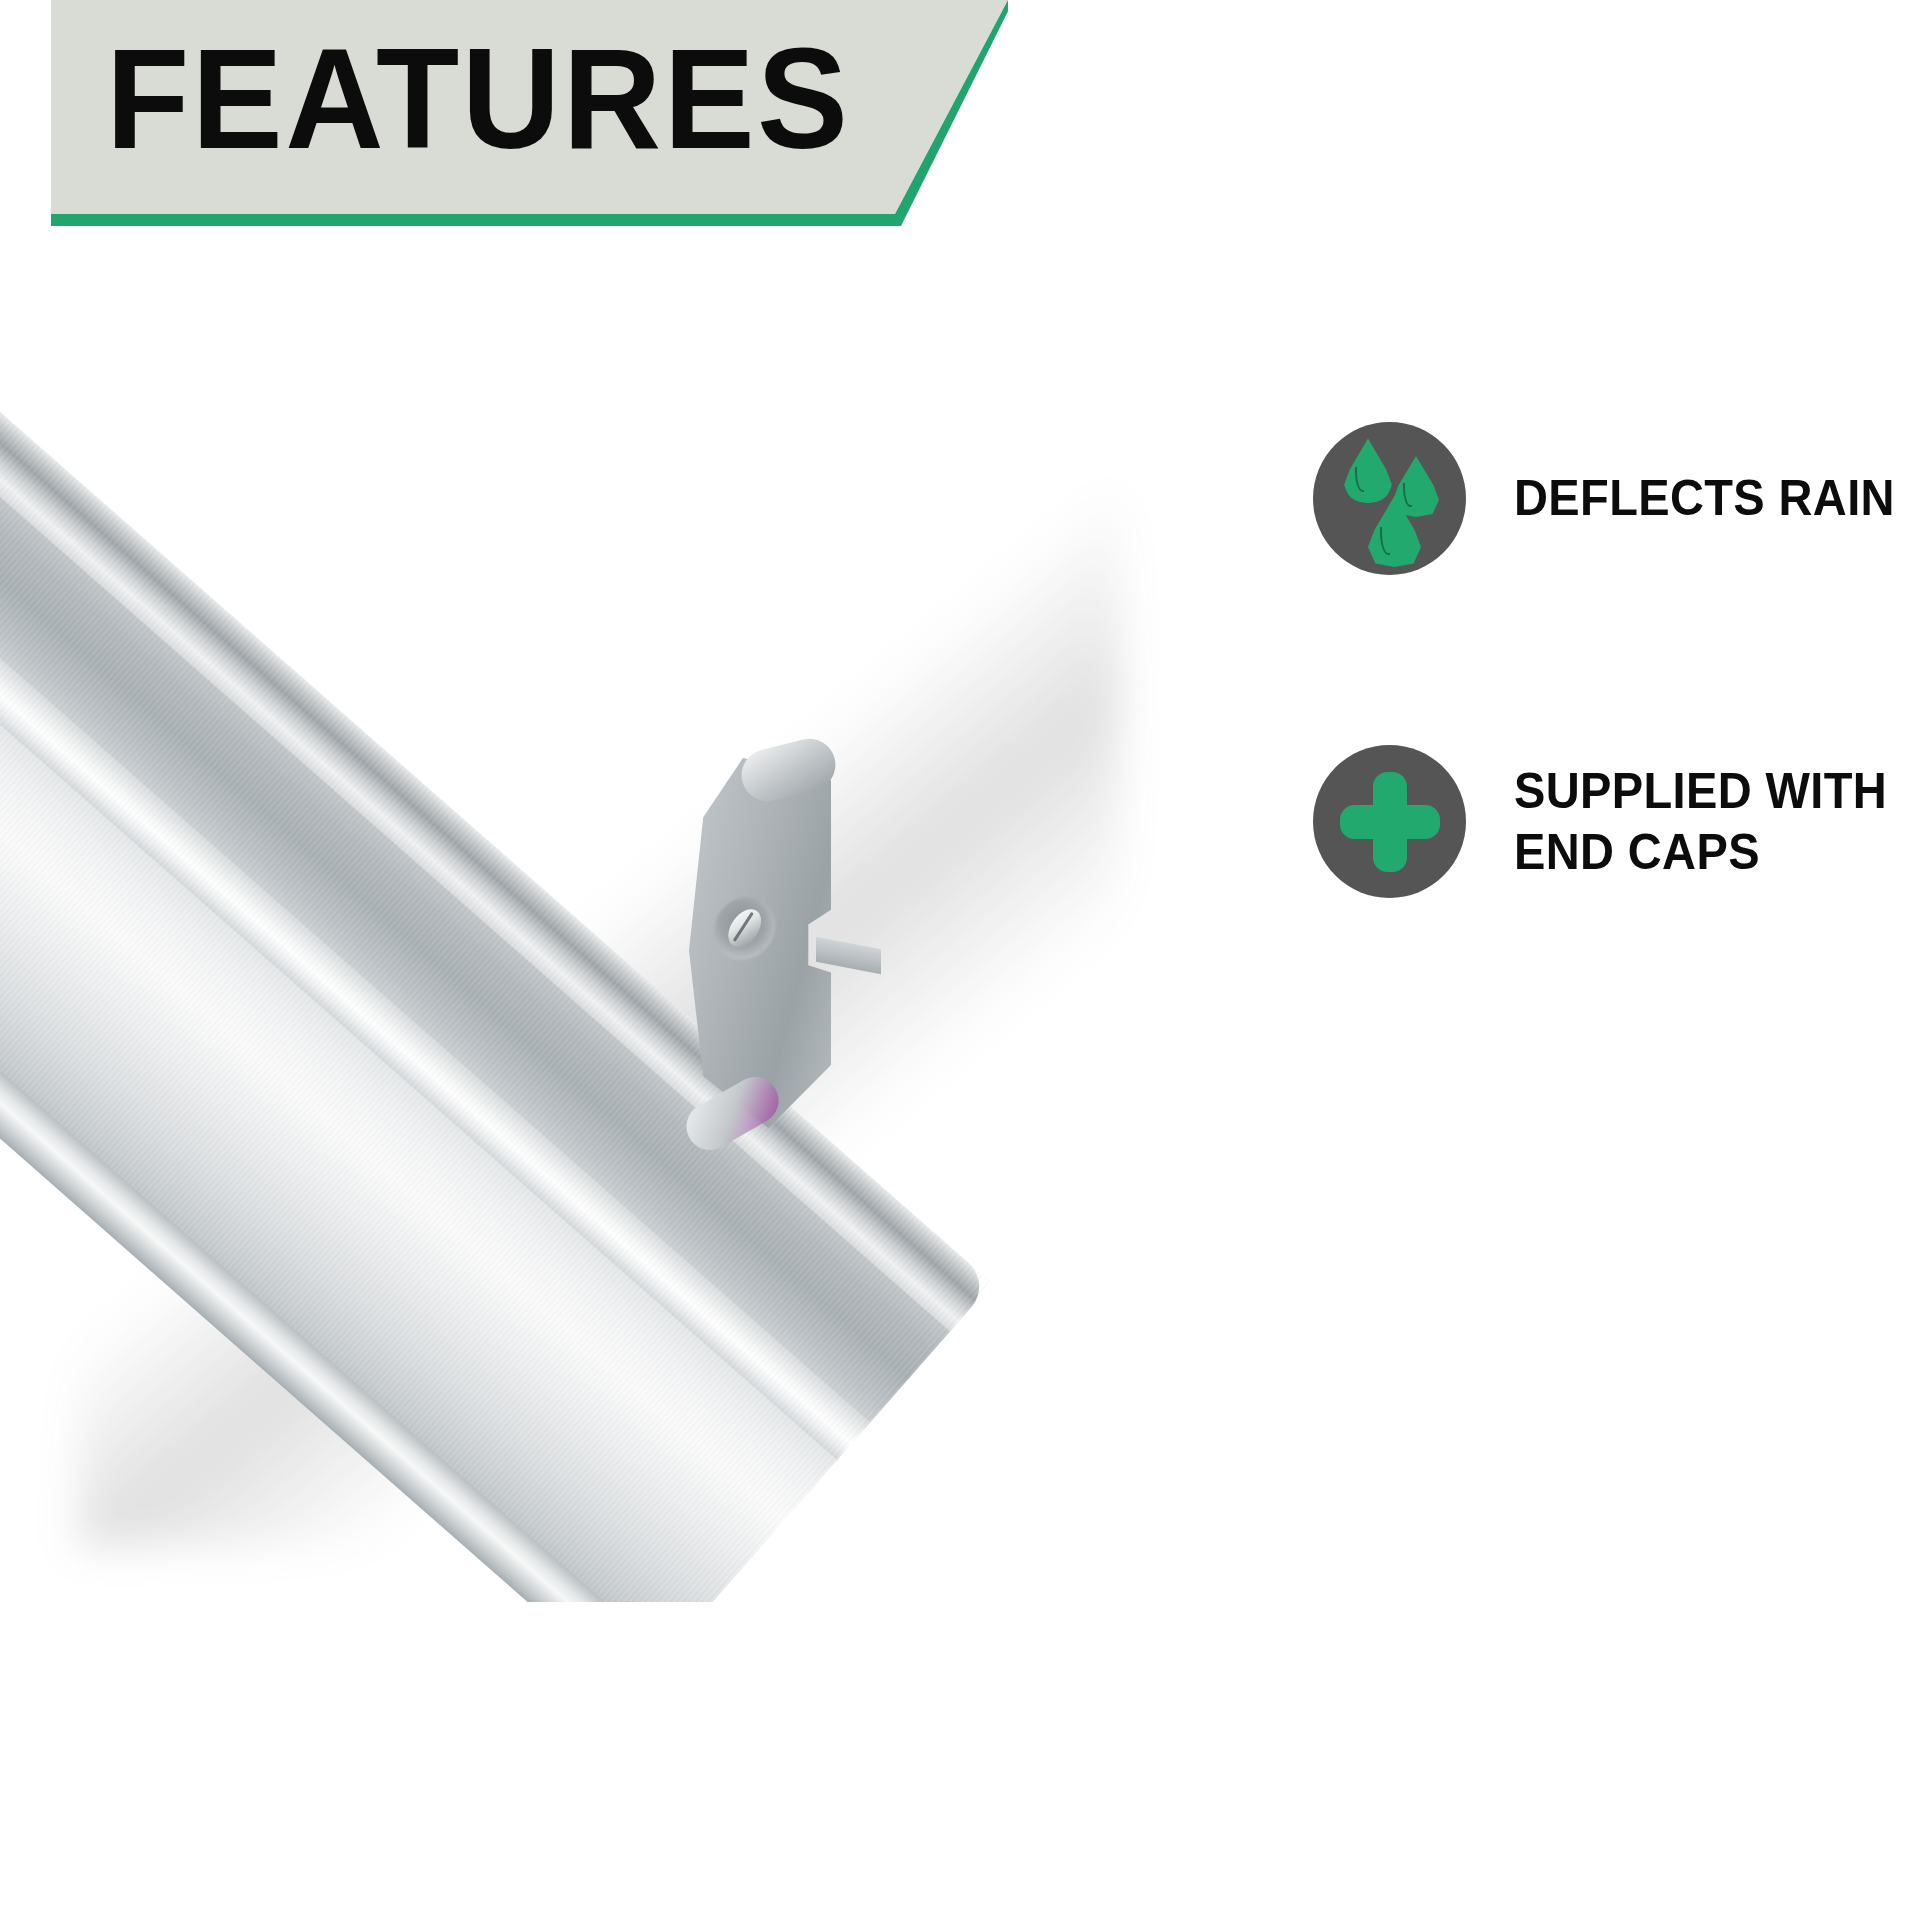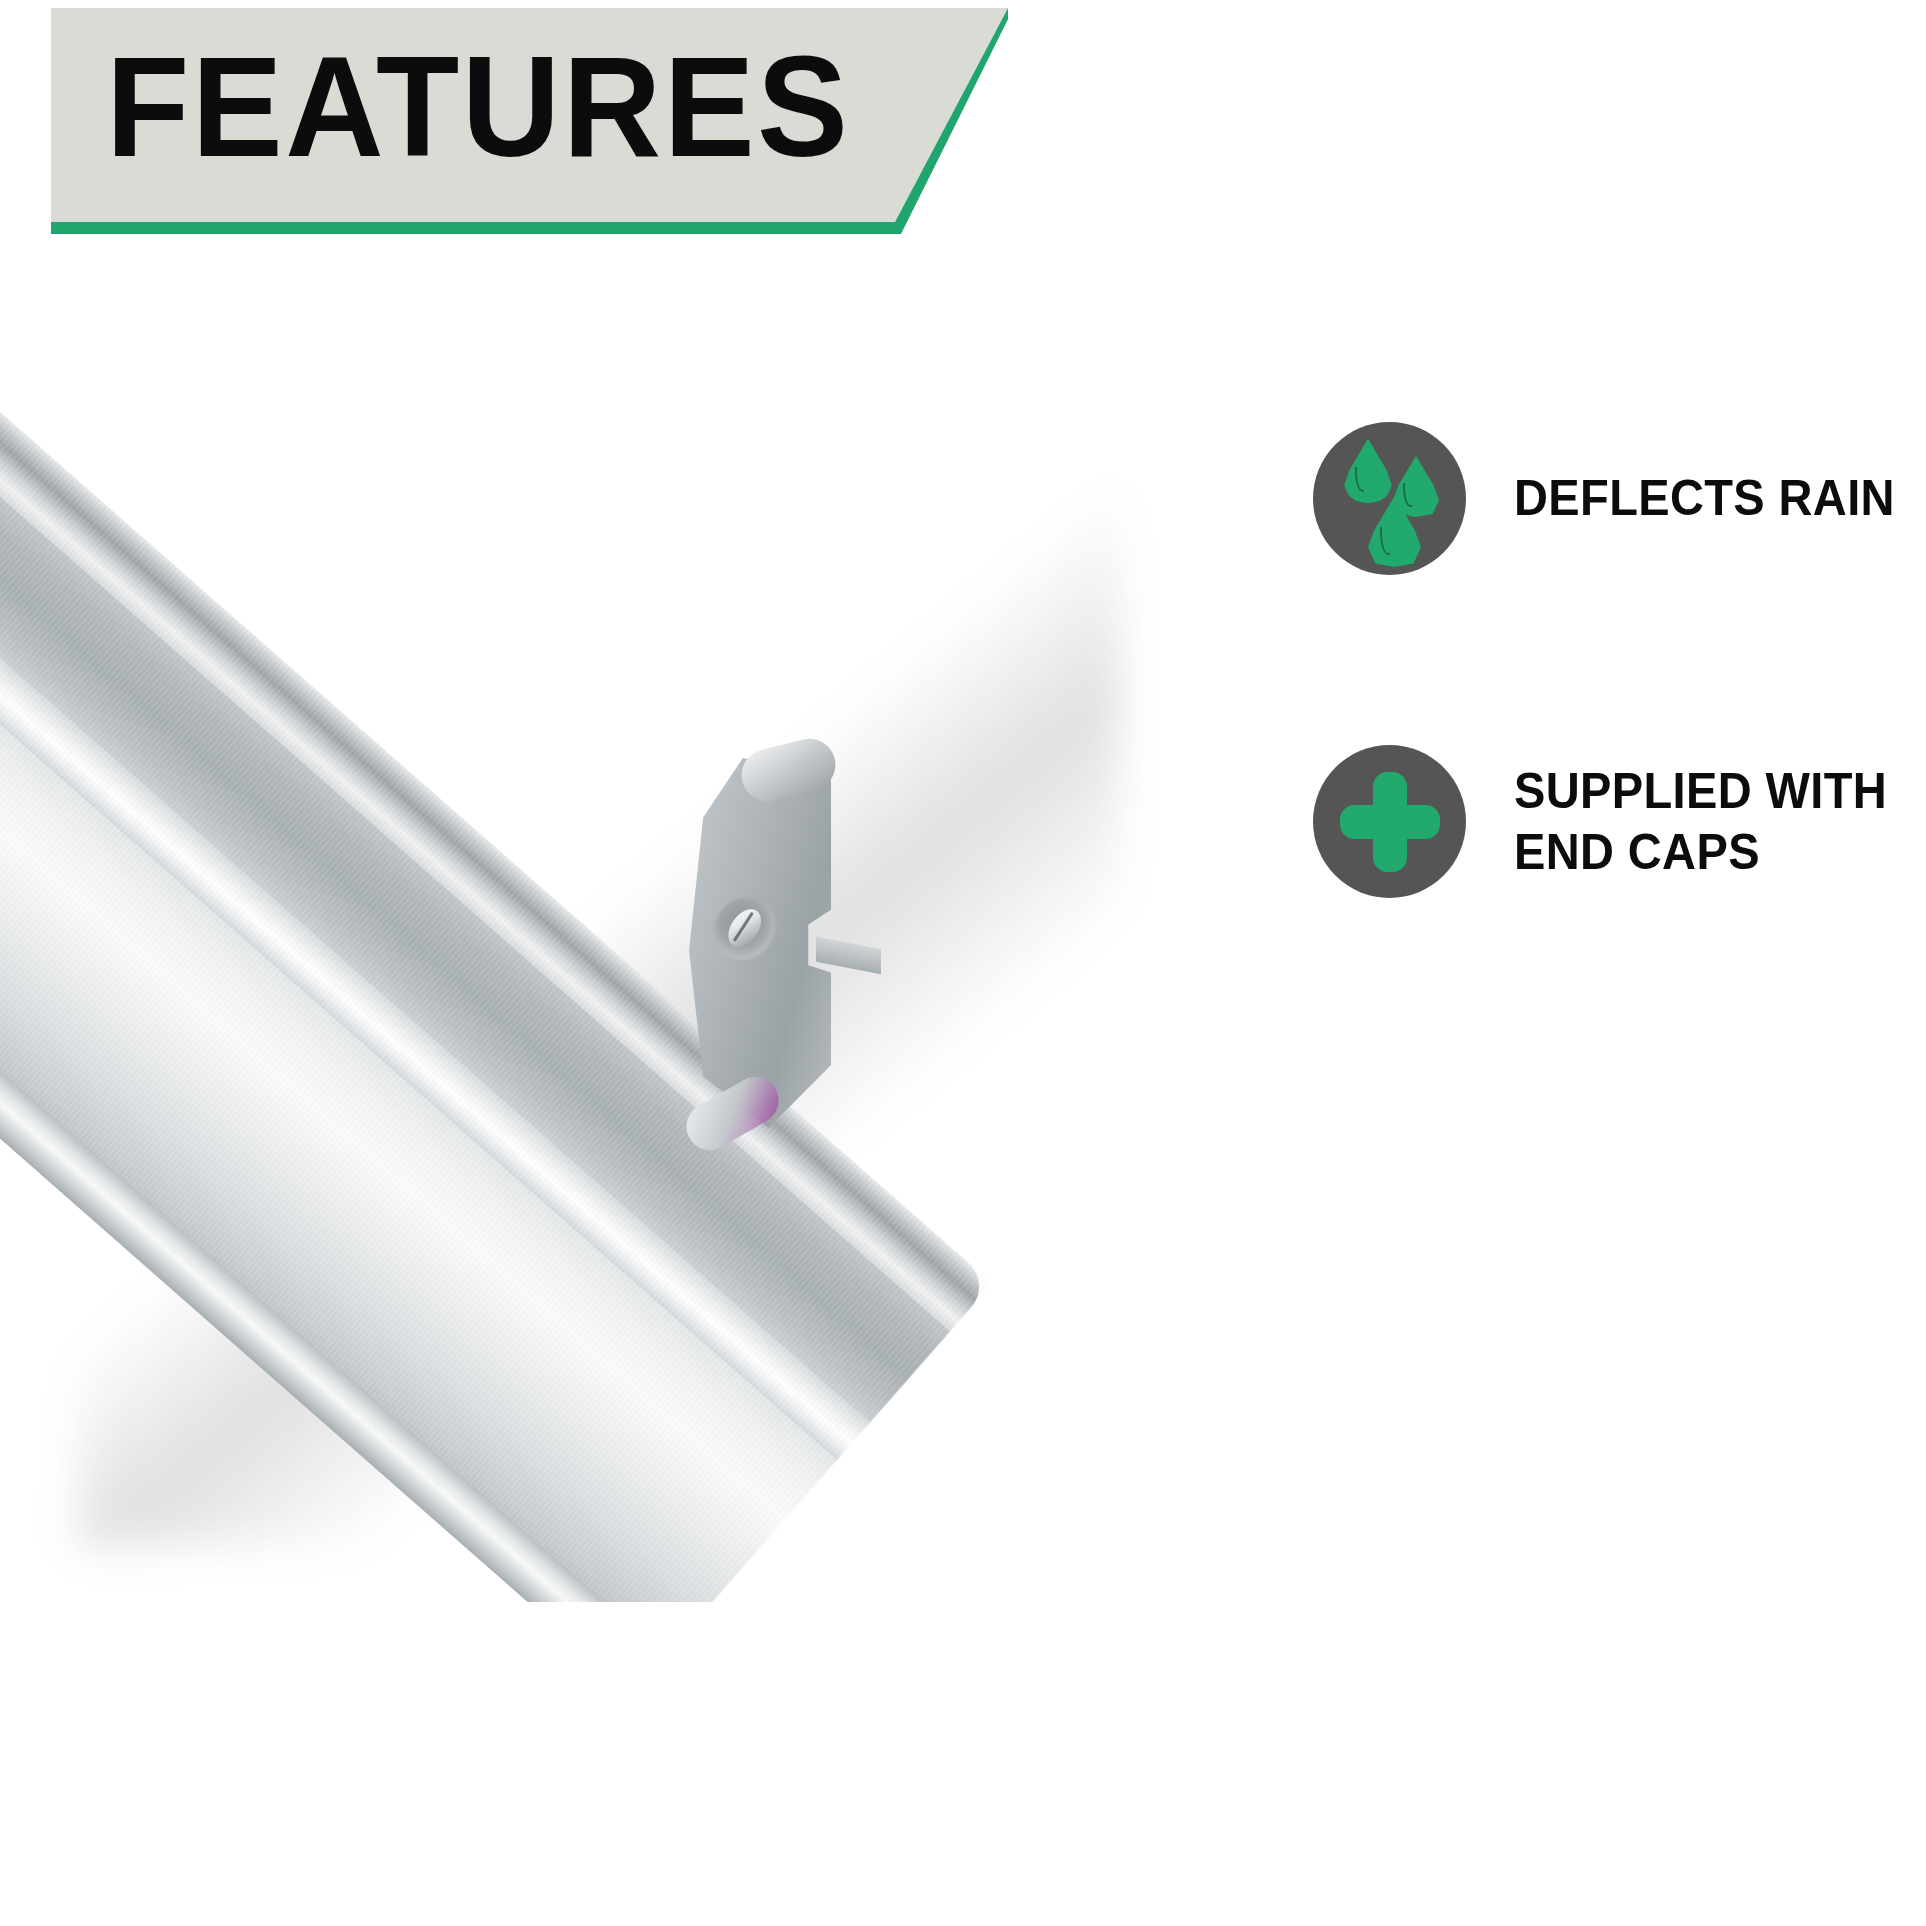--- a/index.html
+++ b/index.html
@@ -13,21 +13,21 @@
     position: relative;
     overflow: hidden;
     font-family: "Liberation Sans", sans-serif;
     -webkit-font-smoothing: antialiased;
   }
 
   
   #header-banner {
     position: absolute;
     left: 0;
-    top: 8px;
+    top: 0;
     width: 1008px;
     height: 228px;
   }
   #header-banner .banner-shape {
     position: absolute;
     inset: 0;
     background: #d9dbd5;
     
     clip-path: polygon(51px 0, 1008px 0, 895px 214px, 51px 214px);
   }

